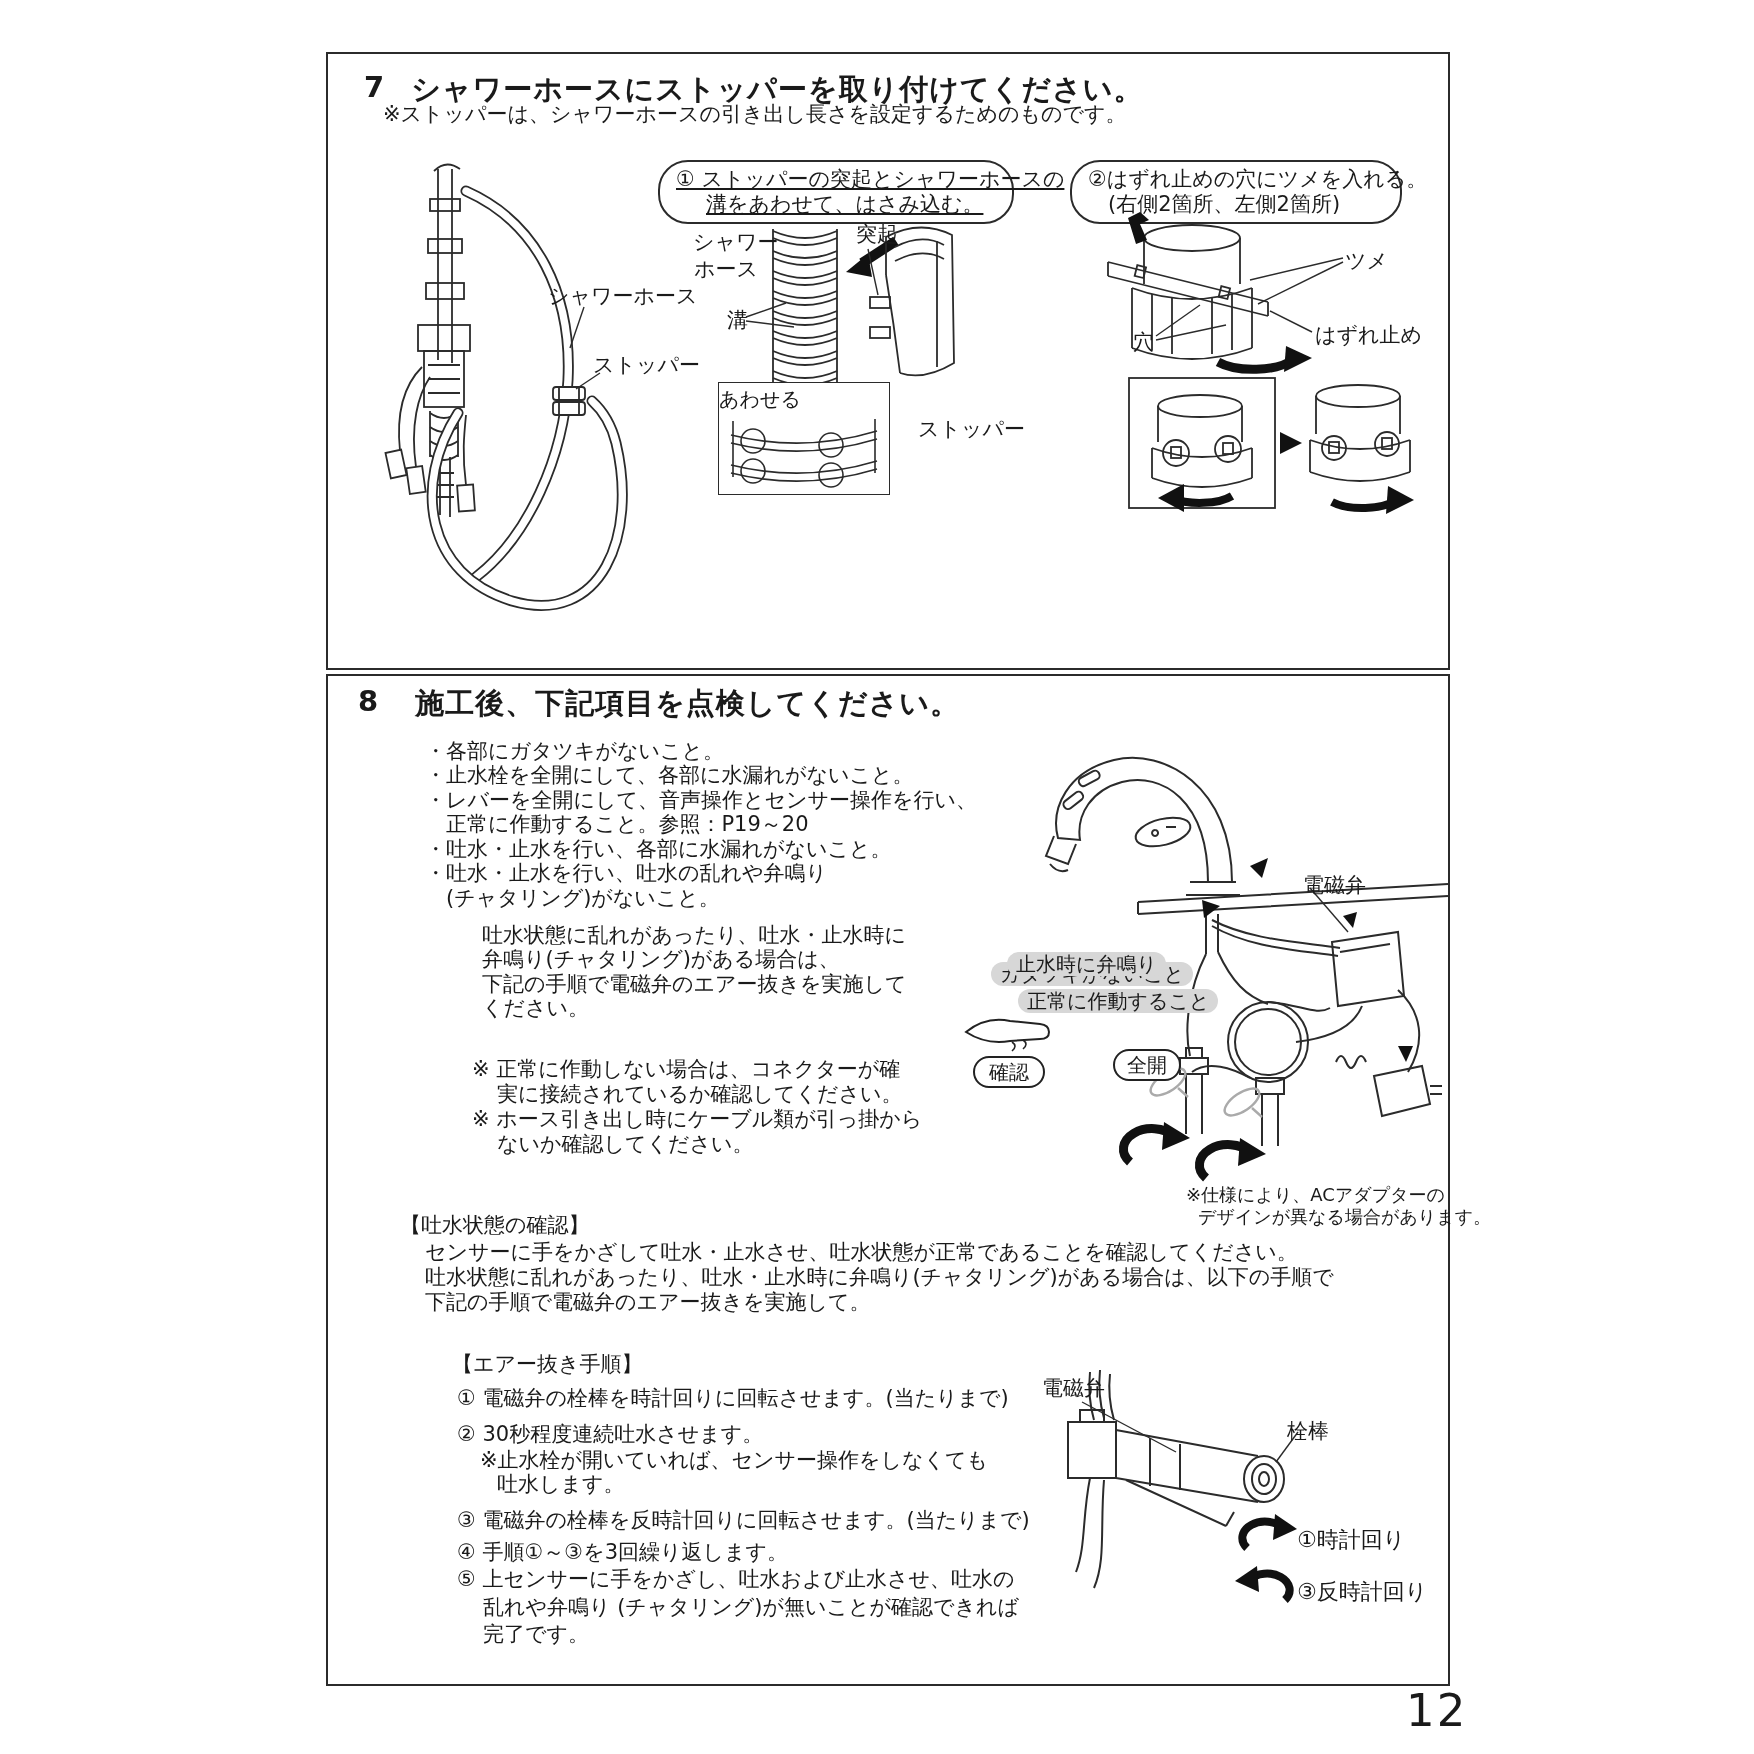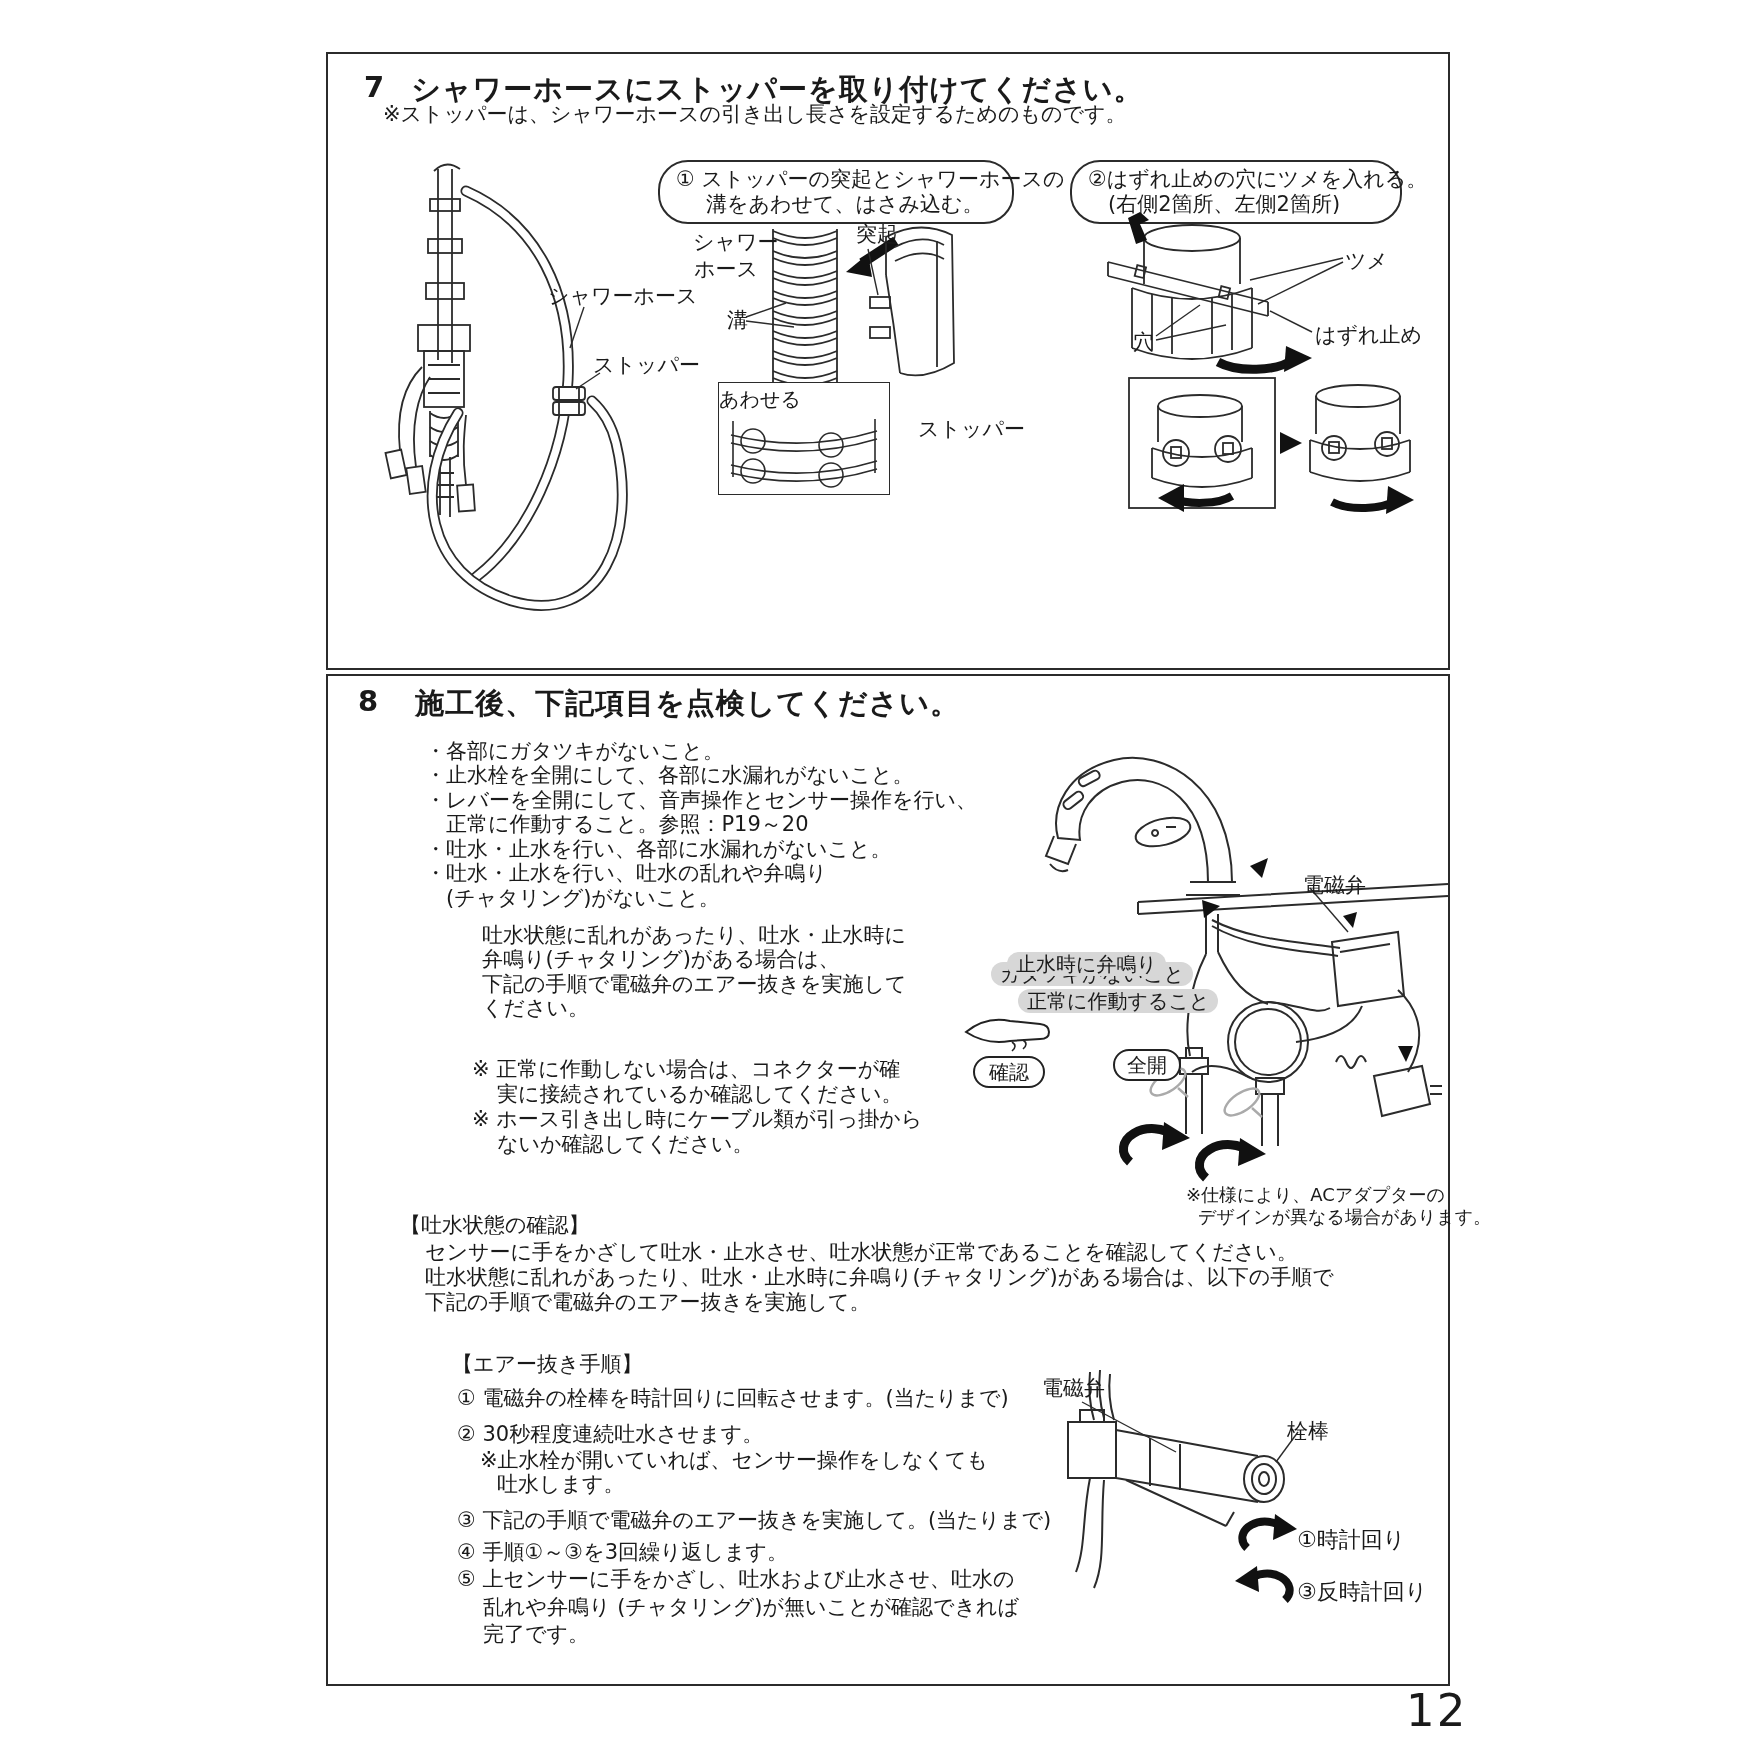--- a/index.html
+++ b/index.html
@@ -30,21 +30,21 @@
 <div class="page">
 
   <div class="box" style="left:326px;top:52px;width:1120px;height:614px;">
 
     <div class="h" style="left:36px;top:16px;">
       <span class="num">7</span>
       <span>シャワーホースにストッパーを取り付けてください。</span>
     </div>
     <div class="t" style="left:55px;top:48px;">※ストッパーは、シャワーホースの引き出し長さを設定するためのものです。</div>
 
-    <div class="callout" style="left:330px;top:106px;width:336px;">
+    <div class="callout" style="left:330px;top:106px;width:336px;text-decoration:underline;">
       <div>① ストッパーの突起とシャワーホースの</div>
       <div class="l2">溝をあわせて、はさみ込む。</div>
     </div>
 
     <div class="callout" style="left:742px;top:106px;width:312px;">
       <div>②はずれ止めの穴にツメを入れる。</div>
       <div class="l2" style="margin-left:20px;">(右側2箇所、左側2箇所)</div>
     </div>
   </div>
 
@@ -295,21 +295,21 @@
   <div class="t" style="left:400px;top:1213px;">【吐水状態の確認】</div>
   <div class="t" style="left:425px;top:1240px;">センサーに手をかざして吐水・止水させ、吐水状態が正常であることを確認してください。</div>
   <div class="t" style="left:425px;top:1265px;">吐水状態に乱れがあったり、吐水・止水時に弁鳴り(チャタリング)がある場合は、以下の手順で</div>
   <div class="t" style="left:425px;top:1290px;">下記の手順で電磁弁のエアー抜きを実施して。</div>
 
   <div class="t" style="left:452px;top:1352px;">【エアー抜き手順】</div>
   <div class="t" style="left:457px;top:1386px;">① 電磁弁の栓棒を時計回りに回転させます。(当たりまで)</div>
   <div class="t" style="left:457px;top:1422px;">② 30秒程度連続吐水させます。</div>
   <div class="t" style="left:480px;top:1448px;">※止水栓が開いていれば、センサー操作をしなくても</div>
   <div class="t" style="left:497px;top:1472px;">吐水します。</div>
-  <div class="t" style="left:457px;top:1508px;">③ 下記の手順で電磁弁のエアー抜きを実施して。(当たりまで)</div>
+  <div class="t" style="left:457px;top:1508px;">③ 電磁弁の栓棒を反時計回りに回転させます。(当たりまで)</div>
   <div class="t" style="left:457px;top:1540px;">④ 手順①～③を3回繰り返します。</div>
   <div class="t" style="left:457px;top:1567px;">⑤ 上センサーに手をかざし、吐水および止水させ、吐水の</div>
   <div class="t" style="left:483px;top:1595px;">乱れや弁鳴り (チャタリング)が無いことが確認できれば</div>
   <div class="t" style="left:483px;top:1622px;">完了です。</div>
 
   <svg style="left:1030px;top:1360px;" width="370" height="265" viewBox="0 0 370 265">
     <g fill="none" stroke="#2b2b2b" stroke-width="2">
       <rect x="38" y="62" width="48" height="56"></rect>
       <path d="M50,62 V50 h24 v12"></path>
       <path d="M60,12 C58,32 60,46 64,60 M70,10 C68,30 70,44 74,58 M80,14 C78,32 80,46 84,60"></path>

